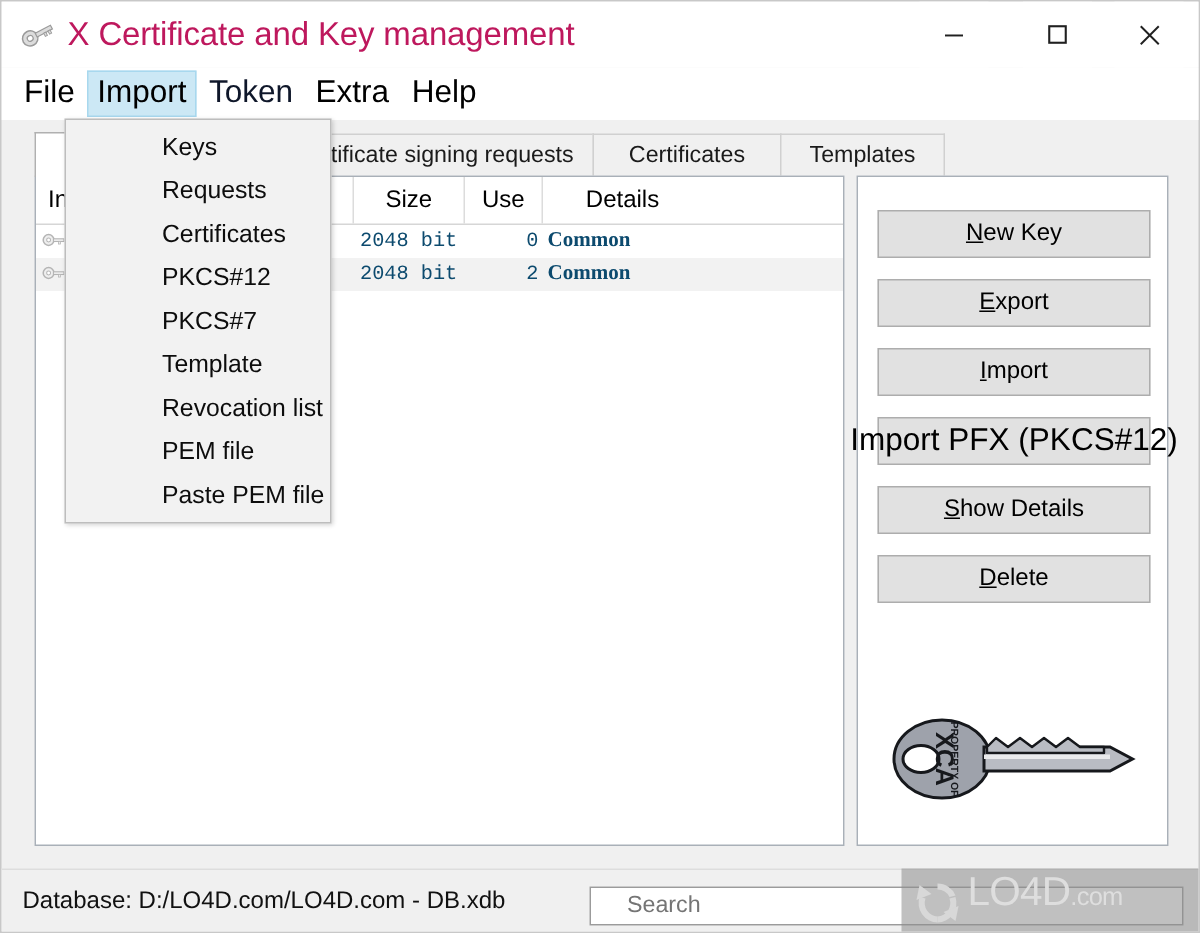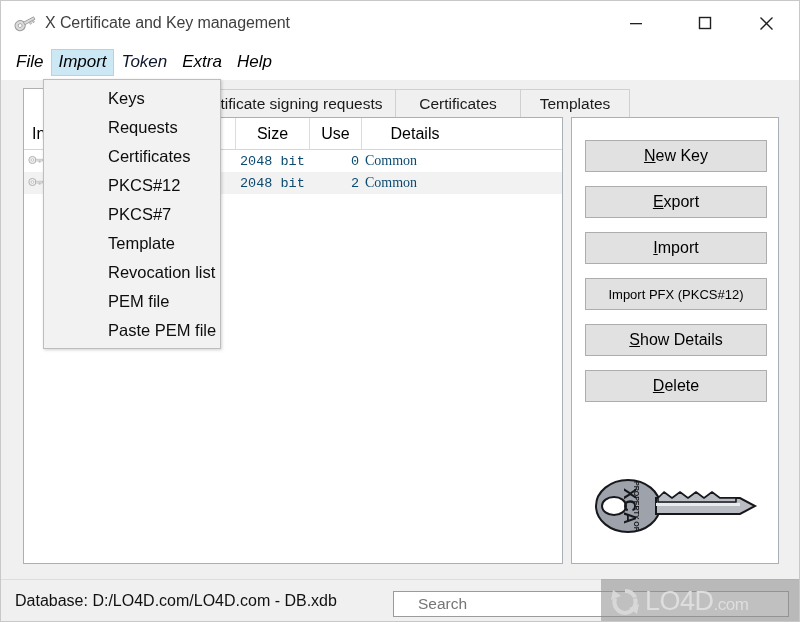--- a/index.html
+++ b/index.html
@@ -25,22 +25,22 @@
     width: 800px; height: 44px;
     background: #ffffff;
     display: flex; align-items: center;
   }
   #title-icon {
     margin-left: 12px; width: 24px; height: 22px;
     display: flex; align-items: center; justify-content: center;
   }
   #title-text {
     margin-left: 8px;
-    font-size: 16px;
-    color: #404040;
+    font-size: 22px;
+    color: #be185d;
     letter-spacing: -0.1px;
     white-space: nowrap;
   }
   .winbtn {
     position: absolute; top: 0; height: 44px; width: 46px;
     display: flex; align-items: center; justify-content: center;
     background: #ffffff;
   }
   #btn-min { right: 142px; }
   #btn-max { right: 73px; }
@@ -49,27 +49,26 @@
 
   
   #menubar {
     position: absolute; left: 0; top: 44px;
     width: 800px; height: 35px;
     background: #ffffff;
     display: flex; align-items: center;
     padding-left: 8px;
   }
   .menu-item {
-    font-size: 17px;
+    font-size: 21px;
     color: #000;
     padding: 3px 7px 4px 7px;
     margin-right: 1px;
     white-space: nowrap;
     line-height: 1.15;
-    font-style: italic;
   }
   .menu-item.active {
     background: #cce8f5;
     border: 1px solid #a8d8ee;
     padding: 2px 6px 3px 6px;
   }
   .menu-item.disabled { color: #0f172a; }
 
   
   #tabstrip {
@@ -139,38 +138,38 @@
     font-family: "Liberation Mono", monospace;
     font-size: 13.5px;
     color: #0c4a6e;
   }
   #row-0 { top: 32px; background: #ffffff; }
   #row-1 { top: 54px; background: #f2f2f2; }
 
   .cell-name { width: 212px; display: flex; align-items: center; padding-left: 4px; }
   .cell-size { width: 74px; padding-left: 4px; }
   .cell-use  { width: 52px; text-align: right; padding-right: 3px; }
-  .cell-pass { width: 106px; font-family: "Liberation Serif", serif; font-size: 14px; padding-left: 3px;}
+  .cell-pass { width: 106px; font-family: "Liberation Serif", serif; font-size: 14px; padding-left: 3px; font-weight: bold;}
   .rowkey { width: 16px; height: 14px; margin-right: 5px; flex: none; }
 
   
   .btn {
     position: absolute; left: 13px;
     width: 182px; height: 32px;
     background: #e1e1e1;
     border: 1px solid #adadad;
     display: flex; align-items: center; justify-content: center;
     font-size: 16px; color: #000;
     white-space: nowrap;
   }
   .btn u { text-decoration: underline; }
   #b0 { top: 22px; }
   #b1 { top: 68px; justify-content: center; }
   #b2 { top: 114px; }
-  #b3 { top: 160px; font-size: 13px; }
+  #b3 { top: 160px; font-size: 21px; }
   #b4 { top: 206px; }
   #b5 { top: 252px; }
 
   
   #keylogo {
     position: absolute; left: 18px; top: 352px;
     width: 175px; height: 72px;
   }
 
   
@@ -197,21 +196,21 @@
     font-size: 15.5px; color: #6e6e6e;
     border: none; outline: none; background: transparent;
     width: 100%; font-family: "Liberation Sans", sans-serif;
   }
 
   
   #watermark {
     position: absolute; left: 600px; top: 578px;
     width: 200px; height: 44px;
     background: rgba(140,140,140,0.55);
-    display: flex; align-items: center;
+    display: flex; 
     pointer-events: none;
     overflow: hidden;
   }
   #wm-text {
     color: #dedede;
     font-size: 27px;
     letter-spacing: -0.5px;
     margin-left: 44px;
     white-space: nowrap;
   }

